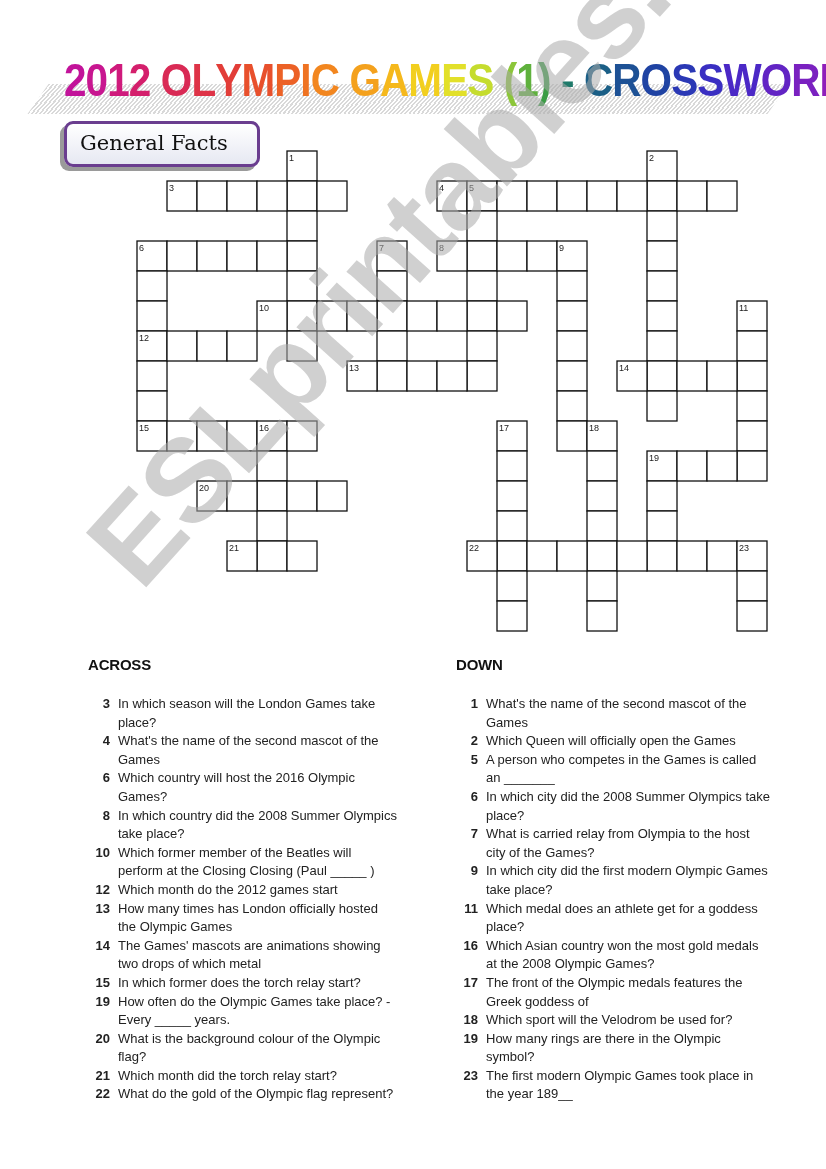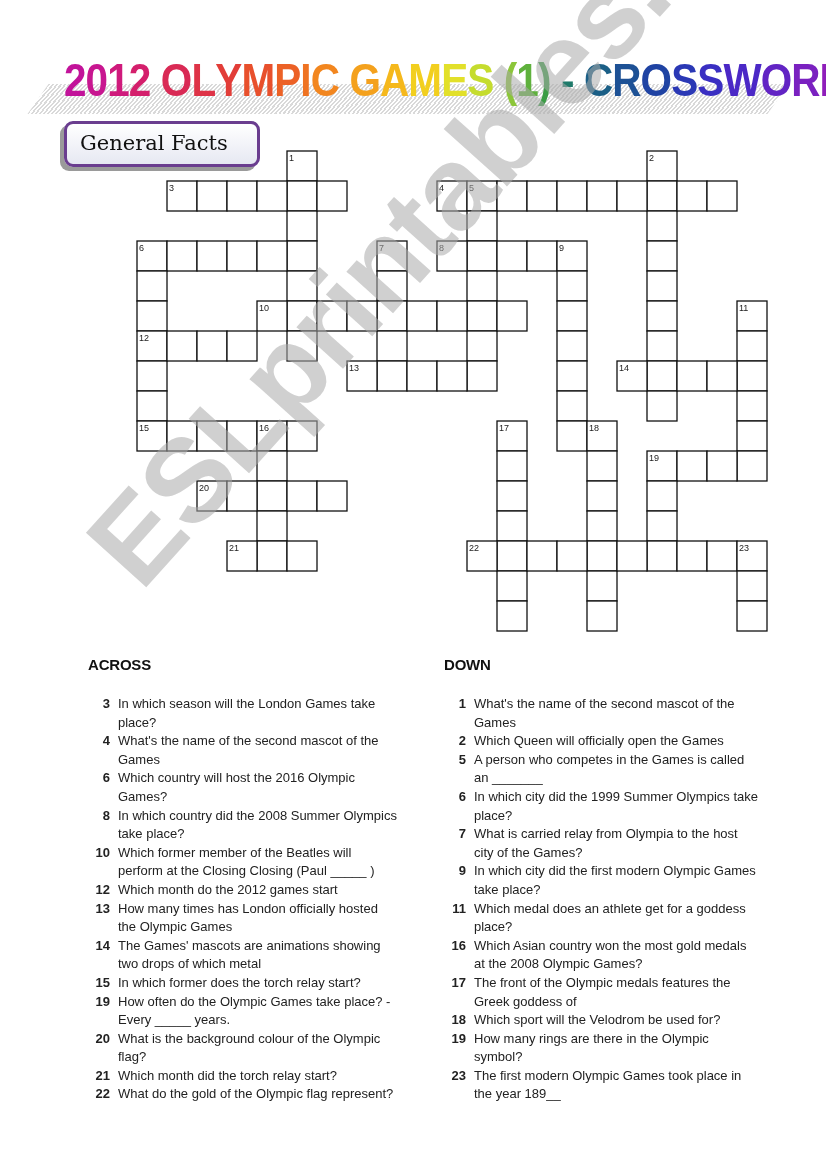--- a/index.html
+++ b/index.html
@@ -242,38 +242,38 @@
         <span class="n">21</span>
         <span class="t">Which month did the torch relay start?</span>
       </div>
       <div class="clue">
         <span class="n">22</span>
         <span class="t">What do the gold of the Olympic flag represent?</span>
       </div>
     </div>
 </div>
 
-<div class="col" style="left:444px; width:315px;">
+<div class="col" style="left:456px; width:315px;">
   <h3>DOWN</h3>
   <div id="down-list">
       <div class="clue">
         <span class="n">1</span>
         <span class="t">What's the name of the second mascot of the Games</span>
       </div>
       <div class="clue">
         <span class="n">2</span>
         <span class="t">Which Queen will officially open the Games</span>
       </div>
       <div class="clue">
         <span class="n">5</span>
         <span class="t">A person who competes in the Games is called an _______</span>
       </div>
       <div class="clue">
         <span class="n">6</span>
-        <span class="t">In which city did the 1999 Summer Olympics take place?</span>
+        <span class="t">In which city did the 2008 Summer Olympics take place?</span>
       </div>
       <div class="clue">
         <span class="n">7</span>
         <span class="t">What is carried relay from Olympia to the host city of the Games?</span>
       </div>
       <div class="clue">
         <span class="n">9</span>
         <span class="t">In which city did the first modern Olympic Games take place?</span>
       </div>
       <div class="clue">

